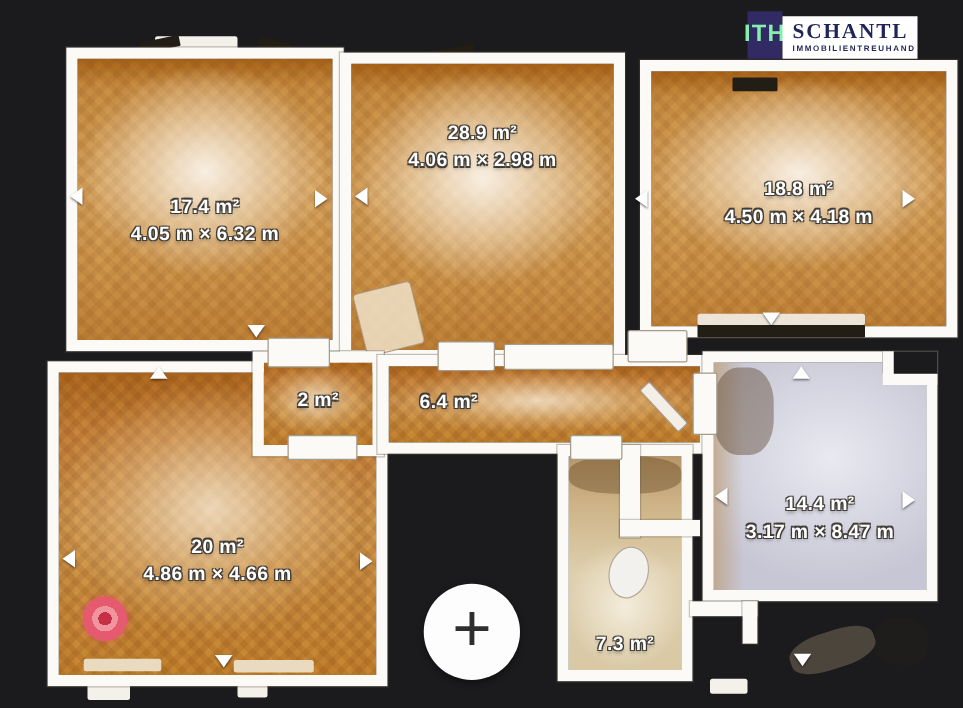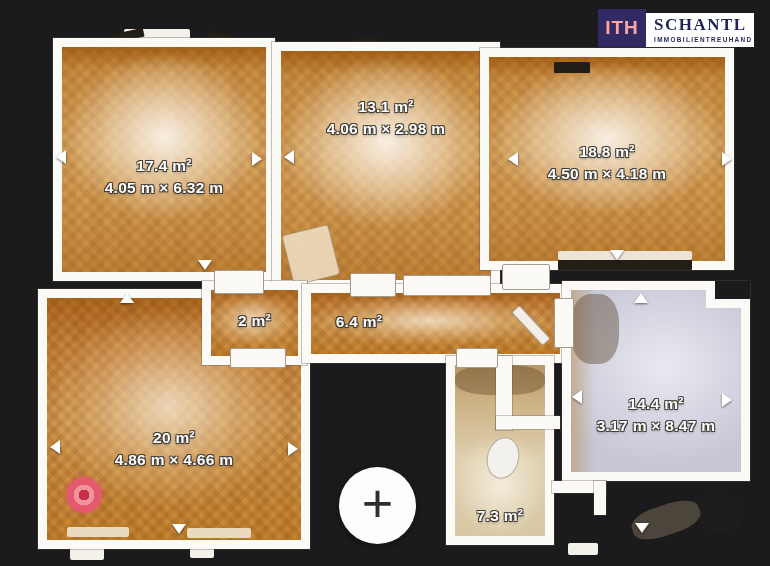--- a/index.html
+++ b/index.html
@@ -23,21 +23,21 @@
       linear-gradient(180deg,#b06a20 0%,#c8843c 18%,#d29a51 50%,#c5842f 100%);}
   .floor-bath{background:
       radial-gradient(ellipse 70% 40% at 50% 70%, rgba(248,242,228,.85), rgba(0,0,0,0) 75%),
       linear-gradient(180deg,#b89668 0%,#cdb386 22%,#decfae 55%,#d8c8a4 100%);}
   .floor-light{background:
       linear-gradient(90deg, rgba(186,146,92,.55) 0%, rgba(186,146,92,0) 14%),
       radial-gradient(ellipse 70% 55% at 55% 42%, #e9e9f1 0%, #d6d6e2 55%, #c7c6d4 100%);}
 
   #room-17-4{left:53px;top:38px;width:222px;height:243px;}
   #room-17-3{left:272px;top:42px;width:228px;height:247px;}
-  #room-18-8{left:480px;top:48px;width:254px;height:222px;}
+  #room-18-8{left:512px;top:48px;width:254px;height:222px;}
   #room-20  {left:38px;top:289px;width:272px;height:260px;padding-left:16px;}
   #room-2   {left:202px;top:281px;width:105px;height:84px;}
   #room-6-4 {left:302px;top:284px;width:267px;height:79px;}
   #room-4-6 {left:446px;top:356px;width:108px;height:189px;}
   #room-14-4{left:562px;top:281px;width:188px;height:200px;}
 
   
   .step-notch{position:absolute;left:706px;top:281px;width:44px;height:27px;box-sizing:border-box;
               background:#1b1b1d;border-left:9px solid #fbfaf6;border-bottom:9px solid #fbfaf6;}
 
@@ -72,21 +72,21 @@
       background:radial-gradient(circle,#c62f45 0 21%,#f0949e 21% 40%,#e65a6f 40% 70%,rgba(230,90,111,.22) 70% 100%);
       box-shadow:0 0 6px rgba(220,70,95,.5);}
 
   
   .add-btn{position:absolute;left:339px;top:467px;width:77px;height:77px;border-radius:50%;background:#fdfdfd;
       display:flex;align-items:center;justify-content:center;box-shadow:0 2px 6px rgba(0,0,0,.45);cursor:pointer;}
   .add-btn span{color:#2e2e2e;font-size:54px;font-weight:300;line-height:1;margin-top:-5px;}
 
   
   .logo{position:absolute;left:598px;top:9px;display:flex;align-items:flex-end;}
-  .logo-ith{width:48px;height:38px;background:#322a63;color:#fca5a5;display:flex;align-items:center;
+  .logo-ith{width:28px;height:38px;background:#322a63;color:#86efac;display:flex;align-items:center;
       justify-content:center;font-weight:bold;font-size:19px;letter-spacing:1px;
       font-family:"Liberation Sans",sans-serif;}
   .logo-right{background:#fff;height:34px;box-sizing:border-box;padding:3px 8px 3px 8px;width:108px;text-align:center;}
   .logo-name{font-family:"Liberation Serif",serif;font-weight:bold;font-size:17px;letter-spacing:1.5px;
       color:#1f2556;line-height:1.1;}
   .logo-tagline{font-size:6.4px;font-weight:bold;letter-spacing:1.35px;color:#1f2556;margin-top:1px;
       white-space:nowrap;}
 </style>
 </head>
 <body>
@@ -112,21 +112,21 @@
 
   <div class="room floor-wood" id="room-17-4">
     <div class="room-label">
       <div>17.4 m²</div>
       <div>4.05 m × 6.32 m</div>
     </div>
   </div>
 
   <div class="room floor-wood" id="room-17-3">
     <div class="room-label">
-      <div>13.1 m²</div>
+      <div>28.9 m²</div>
       <div>4.06 m × 2.98 m</div>
     </div>
     <div class="patch" style="left:6px;top:178px;width:46px;height:50px;background:rgba(238,224,200,.85);border:1px solid rgba(120,95,60,.5);transform:rotate(-14deg);border-radius:4px;"></div>
   </div>
 
   <div class="room floor-wood" id="room-18-8">
     <div class="room-label">
       <div>18.8 m²</div>
       <div>4.50 m × 4.18 m</div>
     </div>

